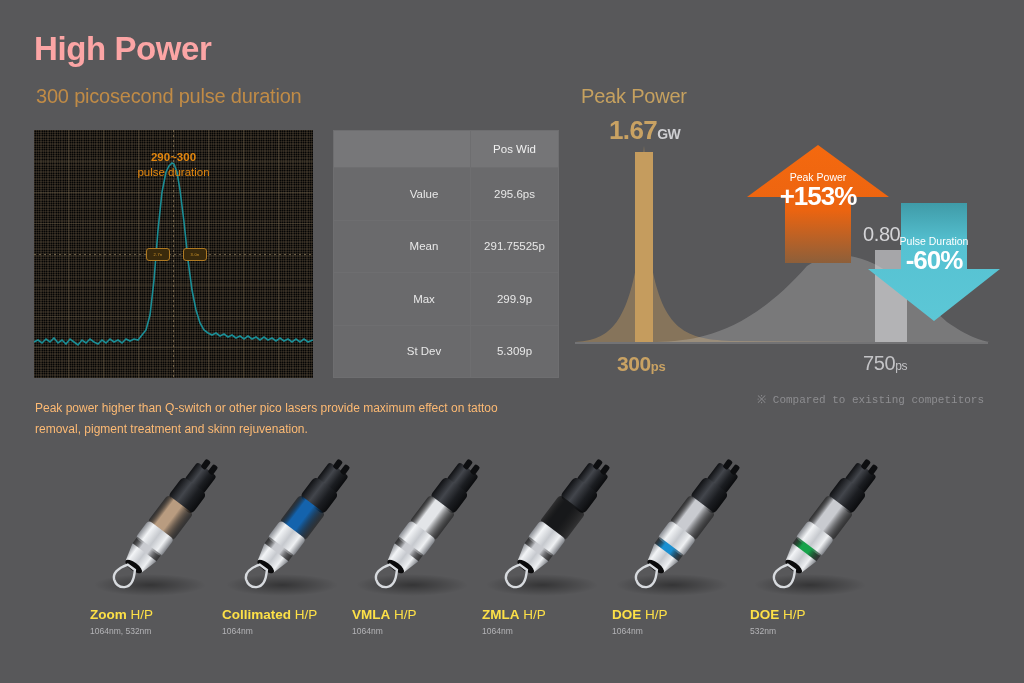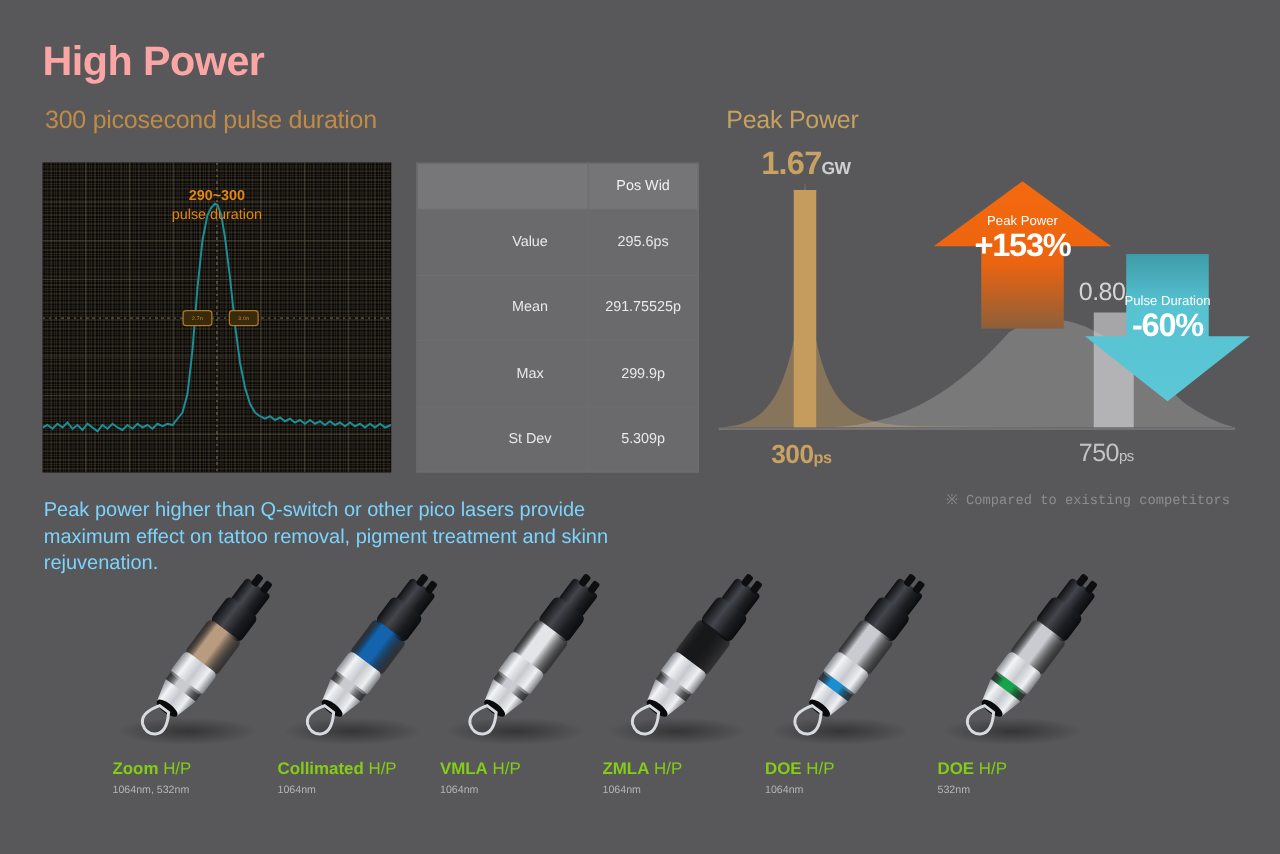--- a/index.html
+++ b/index.html
@@ -118,29 +118,29 @@
   .arrow-svg{position:absolute;inset:0;width:100%;height:100%;}
   .arrow-cap{position:absolute;left:0;right:0;text-align:center;color:#fff;}
   #arrow-up .cap-small{top:26px;font-size:10.5px;}
   #arrow-up .cap-big{top:36px;font-size:26px;font-weight:bold;letter-spacing:-1px;}
   #arrow-down .cap-small{top:32px;font-size:10.5px;}
   #arrow-down .cap-big{top:42px;font-size:26px;font-weight:bold;letter-spacing:-1px;}
 
   
   #body-copy{
     position:absolute;left:35px;top:398px;width:480px;
-    color:#7dd3fc;font-size:16px;line-height:21px;
+    color:#fdba74;font-size:12px;line-height:21px;
   }
 
   
   #hp-strip{position:absolute;left:0;top:445px;width:1024px;height:238px;}
   .hp{position:absolute;width:150px;height:160px;}
   .hp-svg{position:absolute;left:0;top:0;width:150px;height:160px;}
   .hp-cap{position:absolute;left:0;top:162px;width:170px;}
-  .hp-name{font-size:13.5px;color:#84cc16;white-space:nowrap;}
+  .hp-name{font-size:13.5px;color:#fde047;white-space:nowrap;}
   .hp-name b{font-weight:bold;}
   .hp-wave{font-size:8.5px;color:#b4b4b7;margin-top:4px;white-space:nowrap;}
 </style>
 </head>
 <body>
 
 <div class="slide">
 
   <div id="page-title">High Power</div>
   <div id="page-subtitle">300 picosecond pulse duration</div>

